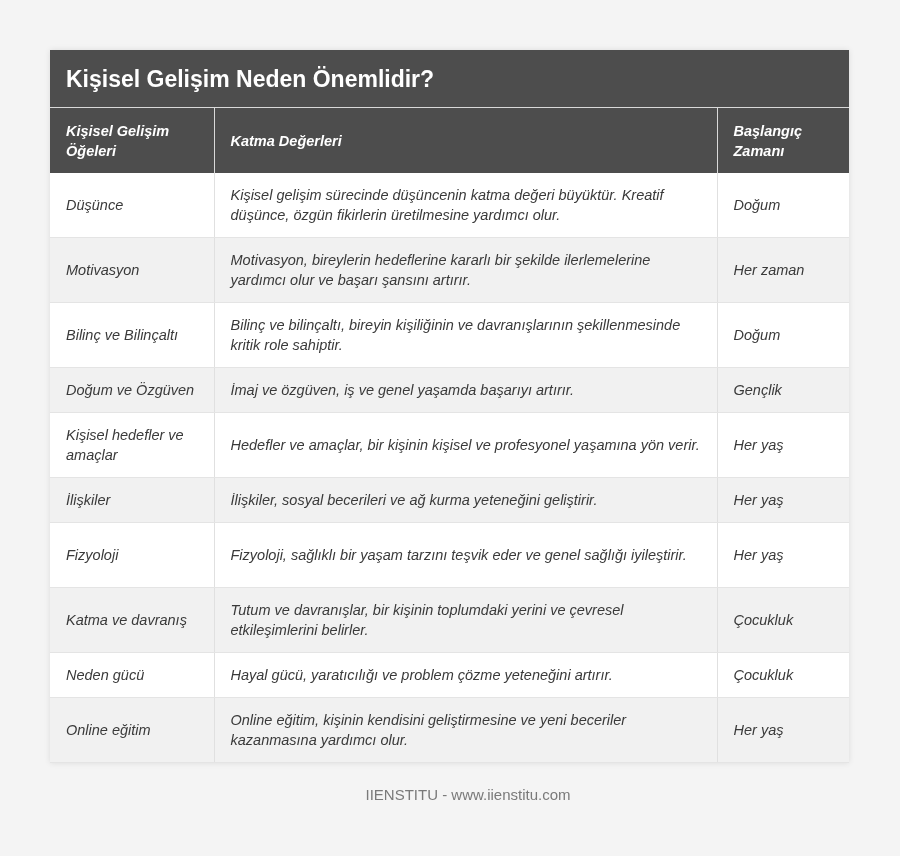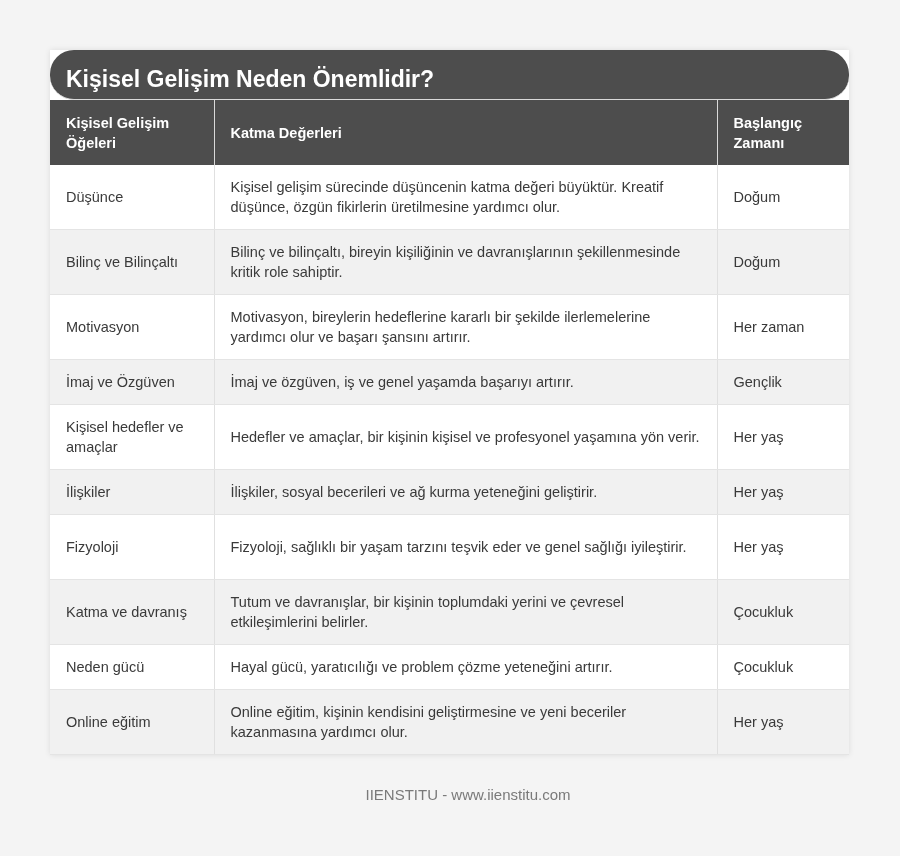--- a/index.html
+++ b/index.html
@@ -11,35 +11,35 @@
       overflow: hidden;
     }
     .card {
       position: absolute;
       left: 50px; top: 50px;
       width: 799px;
       background: #ffffff;
       box-shadow: 0 0 6px rgba(0,0,0,0.10);
     }
     .title-bar {
-      height: 50px;
+      height: 58px;
       background: #4d4d4d;
       color: #ffffff;
       font-weight: bold;
       font-size: 23px;
       line-height: 58px;
       padding-left: 16px;
       border-bottom: 1px solid #d9d9d9;
       box-sizing: border-box;
-      border-radius: 24px;
     }
     table {
       width: 100%;
       border-collapse: collapse;
       table-layout: fixed;
+      font-style: italic;
     }
     col.c1 { width: 164px; }
     col.c2 { width: 503px; }
     col.c3 { width: 132px; }
     thead th {
       background: #4d4d4d;
       color: #ffffff;
       font-weight: bold;
       font-size: 14.5px;
       text-align: left;
@@ -90,31 +90,31 @@
         <th>Başlangıç Zamanı</th>
       </tr>
     </thead>
     <tbody>
       <tr class="tall">
         <td>Düşünce</td>
         <td>Kişisel gelişim sürecinde düşüncenin katma değeri büyüktür. Kreatif düşünce, özgün fikirlerin üretilmesine yardımcı olur.</td>
         <td>Doğum</td>
       </tr>
       <tr class="tall">
+        <td>Motivasyon</td>
+        <td>Motivasyon, bireylerin hedeflerine kararlı bir şekilde ilerlemelerine yardımcı olur ve başarı şansını artırır.</td>
+        <td>Her zaman</td>
+      </tr>
+      <tr class="tall">
         <td>Bilinç ve Bilinçaltı</td>
         <td>Bilinç ve bilinçaltı, bireyin kişiliğinin ve davranışlarının şekillenmesinde kritik role sahiptir.</td>
         <td>Doğum</td>
       </tr>
-      <tr class="tall">
-        <td>Motivasyon</td>
-        <td>Motivasyon, bireylerin hedeflerine kararlı bir şekilde ilerlemelerine yardımcı olur ve başarı şansını artırır.</td>
-        <td>Her zaman</td>
-      </tr>
       <tr class="short">
-        <td>İmaj ve Özgüven</td>
+        <td>Doğum ve Özgüven</td>
         <td>İmaj ve özgüven, iş ve genel yaşamda başarıyı artırır.</td>
         <td>Gençlik</td>
       </tr>
       <tr class="tall">
         <td>Kişisel hedefler ve amaçlar</td>
         <td>Hedefler ve amaçlar, bir kişinin kişisel ve profesyonel yaşamına yön verir.</td>
         <td>Her yaş</td>
       </tr>
       <tr class="short">
         <td>İlişkiler</td>

